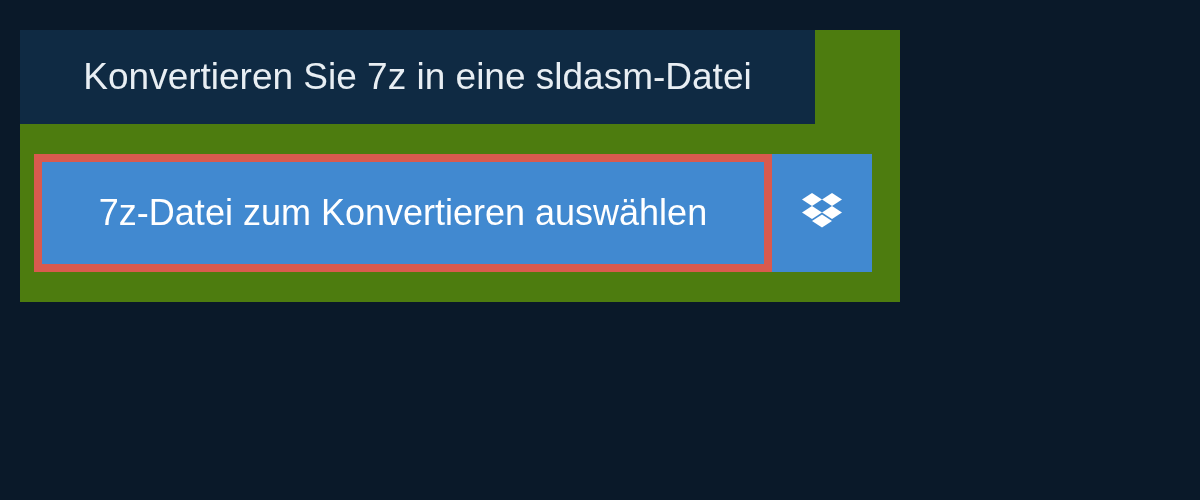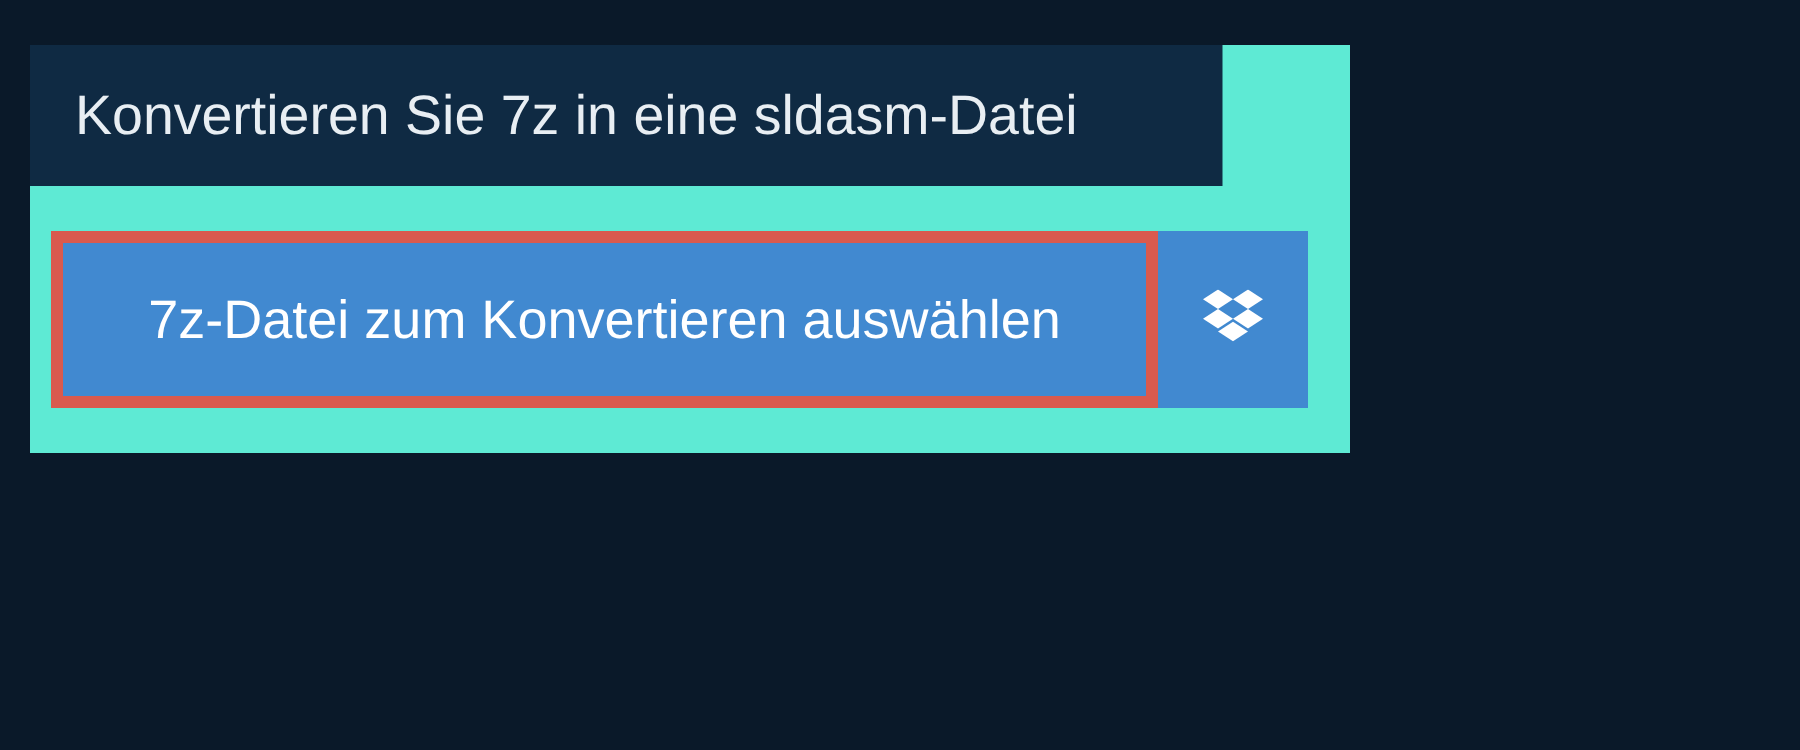--- a/index.html
+++ b/index.html
@@ -9,22 +9,23 @@
     }
     body {
       width: 1200px;
       height: 500px;
       background-color: #0a1929;
       font-family: Arial, Helvetica, sans-serif;
       overflow: hidden;
     }
     .card {
       margin: 30px 20px;
-      background-color: #5eead4;
+      background-color: #4d7c0f;
       width: 880px;
+      text-align: center;
     }
     .title-bar {
       background-color: #0f2a43;
       padding: 26px 30px;
       width: 795px;
     }
     .title-text {
       color: #e8eef3;
       font-size: 37px;
       font-weight: 400;

